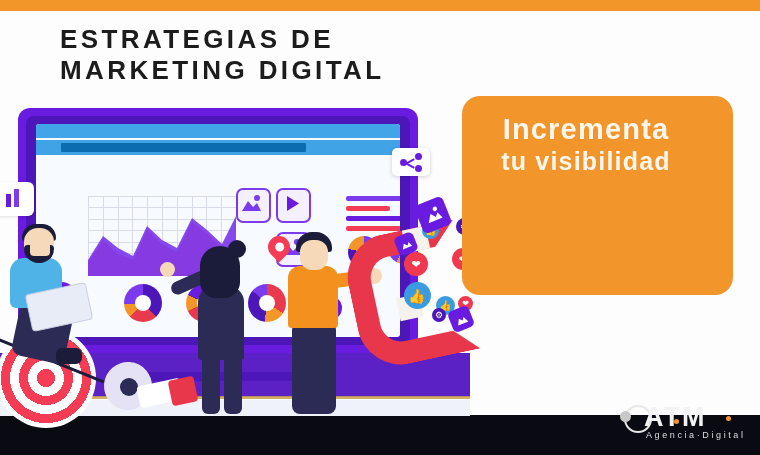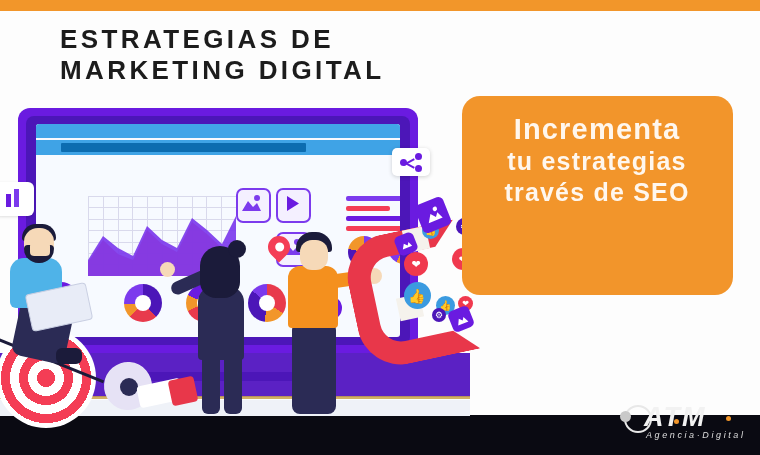--- a/index.html
+++ b/index.html
@@ -117,27 +117,27 @@
   .meg-inner{position:absolute;left:120px;top:278px;width:18px;height:18px;border-radius:50%;background:#2B2B55;}
   .meg-body{position:absolute;left:138px;top:282px;width:44px;height:22px;background:#fff;border-radius:4px;transform:rotate(-12deg);}
   .meg-red{position:absolute;left:170px;top:278px;width:26px;height:26px;background:#E8374A;border-radius:4px;transform:rotate(-12deg);}
 
   
   .soc{position:absolute;border-radius:50%;display:flex;align-items:center;justify-content:center;color:#fff;}
   .soc-sq{position:absolute;border-radius:5px;transform:rotate(-22deg);display:flex;align-items:center;justify-content:center;}
 
   
   .callout{position:absolute;left:462px;top:96px;width:271px;height:199px;background:#F2952B;border-radius:18px;}
-  .callout-text{position:absolute;left:13px;top:16px;width:244px;color:#FFF7EE;
+  .callout-text{position:absolute;left:2px;top:16px;width:244px;color:#FFF7EE;
                 font-weight:700;text-align:center;letter-spacing:1.2px;}
   .c-l1{font-size:29px;line-height:34px;}
   .c-l{font-size:25px;line-height:31px;}
 
   
-  .logo{position:absolute;left:622px;top:402px;width:126px;height:44px;font-style:italic;}
+  .logo{position:absolute;left:622px;top:402px;width:126px;height:44px;}
   .logo-word{position:absolute;left:22px;top:0;font-size:27px;font-weight:700;color:#F2F2F2;letter-spacing:2px;}
   .logo-sub{position:absolute;left:24px;top:28px;font-size:9px;color:#DEDEDE;letter-spacing:2.6px;}
   .logo-ring{position:absolute;left:2px;top:3px;width:24px;height:24px;border:2px solid #E8E8E8;border-radius:50%;}
   .logo-moon{position:absolute;left:-2px;top:9px;width:11px;height:11px;border-radius:50%;background:#C9C9C9;}
   .logo-dot{position:absolute;width:5px;height:5px;border-radius:50%;background:#F2962A;}
 </style>
 </head>
 <body>
 
 <div id="banner">
@@ -282,22 +282,21 @@
           <polygon points="2,12 5,6 8,9 10,6 13,12" fill="#fff"></polygon>
         </svg>
     </div>
     <div class="soc" style="left:456px;top:118px;width:17px;height:17px;background:#4C16B8;font-size:10px;">⚙</div>
     <div class="soc" style="left:432px;top:208px;width:14px;height:14px;background:#4C16B8;font-size:9px;">⚙</div>
   </div>
 
   <div class="callout">
     <div class="callout-text">
       <div class="c-l1">Incrementa</div>
-      <div class="c-l">tu estrategias</div>
-      <div class="c-l">través de SEO</div>
+      <div class="c-l">tu visibilidad</div>
     </div>
   </div>
 
   <div class="logo">
     <div class="logo-ring"></div>
     <div class="logo-moon"></div>
     <div class="logo-word">ATM</div>
     <div class="logo-dot" style="left:52px;top:17px;"></div>
     <div class="logo-dot" style="left:104px;top:14px;"></div>
     <div class="logo-sub">Agencia·Digital</div>

